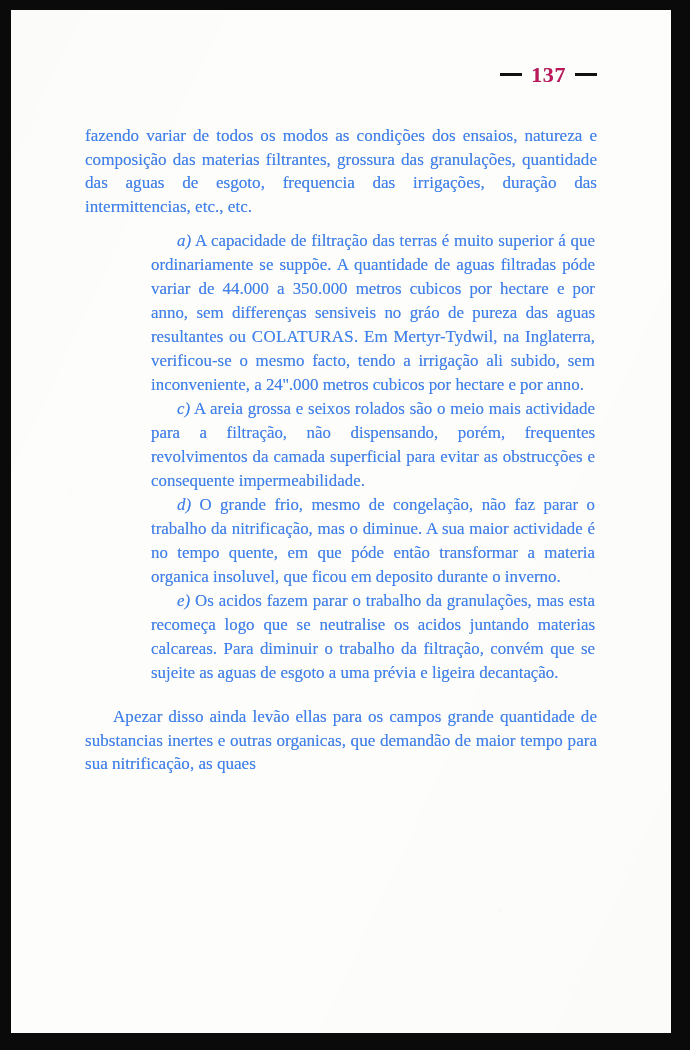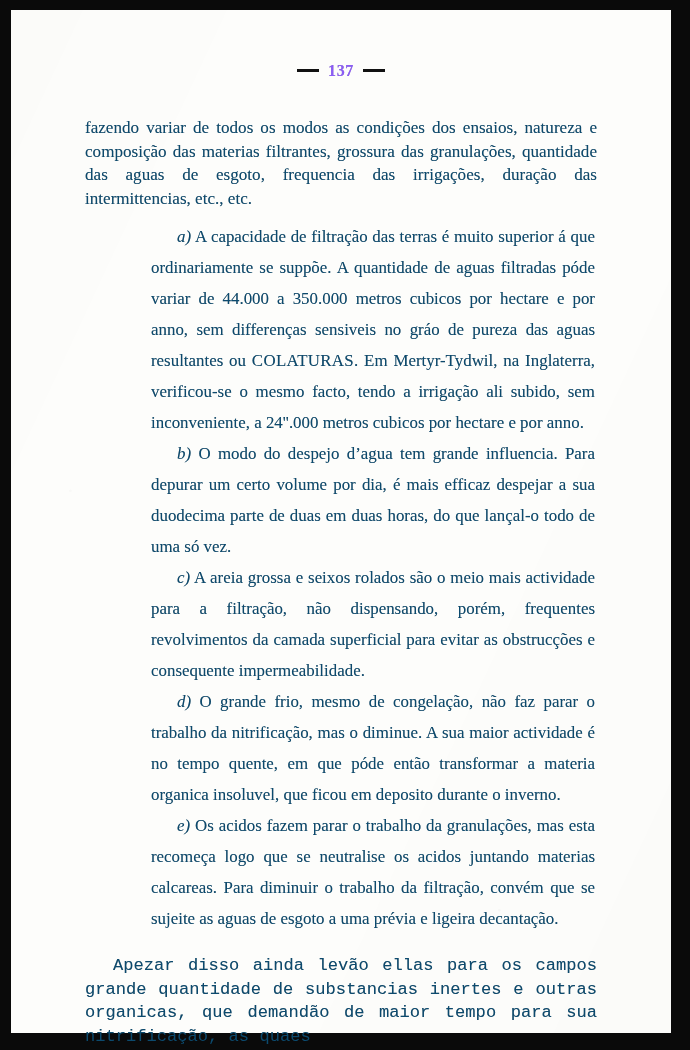--- a/index.html
+++ b/index.html
@@ -47,26 +47,26 @@
   
   .text-column {
     position: absolute;
     left: 74px;
     top: 52px;
     width: 512px;
     color: #131313;
   }
 
   .folio {
-    text-align: center;
-    font-size: 16px;
+    text-align: right;
+    font-size: 22px;
     font-weight: bold;
     letter-spacing: 0.6px;
     margin: 0 0 36px 0;
-    color: #8b5cf6;
+    color: #be185d;
   }
   .folio .rule {
     display: inline-block;
     vertical-align: 0.26em;
     width: 22px;
     height: 3px;
     background: #111111;
   }
   .folio .num {
     display: inline-block;
@@ -74,53 +74,52 @@
   }
 
   p.body {
     margin: 0;
     font-size: 17.1px;
     line-height: 23.7px;
     text-align: justify;
     text-justify: inter-word;
     -webkit-hyphens: none;
     hyphens: none;
-    color: #0c4a6e;
+    color: #3b82f6;
   }
 
   p.flush   { text-indent: 0; }
   p.indent  { text-indent: 28px; }
 
   
   .inset-block {
     margin: 10px 0 0 0;
     padding-left: 66px;
     padding-right: 2px;
   }
   .inset-block p.body {
     text-indent: 26px;
     font-size: 16.9px;
-    line-height: 31px;
+    line-height: 24px;
   }
   .inset-block p.body + p.body { margin-top: 0; }
 
   .gap-before { margin-top: 11px; }
 
   .item-letter {
     font-style: italic;
   }
 
   .smallcaps {
     font-variant: small-caps;
     letter-spacing: 0.3px;
   }
 
   .closing-block {
     margin-top: 20px;
-    font-family: Liberation Mono, monospace;
   }
 
   
   .text-column {
     text-rendering: optimizeLegibility;
     text-shadow: 0 0 0.35px rgba(0,0,0,0.30);
   }
 </style>
 </head>
 <body>
@@ -135,21 +134,20 @@
         <span class="rule"></span><span class="num">137</span><span class="rule"></span>
       </div>
 
       <p class="body flush">fazendo variar de todos os modos as condições dos ensaios, natureza e composição das materias filtrantes, grossura das granulações, quantidade das aguas de esgoto, frequencia das irrigações, duração das intermittencias, etc., etc.</p>
 
 
       <div class="inset-block">
 
         <p class="body gap-before"><span class="item-letter">a)</span><span> A capacidade de filtração das terras é muito superior á que ordinariamente se suppõe. A quantidade de aguas filtradas póde variar de 44.000 a 350.000 metros cubicos por hectare e por anno, sem differenças sensiveis no gráo de pureza das aguas resultantes ou </span><span class="smallcaps">COLATURAS</span><span>. Em Mertyr-Tydwil, na Inglaterra, verificou-se o mesmo facto, tendo a irrigação ali subido, sem inconveniente, a 24''.000 metros cubicos por hectare e por anno.</span></p>
 
-        <p class="body"><span class="item-letter">b)</span><span> O modo do despejo d’agua tem grande influencia. Para depurar um certo volume por dia, é mais efficaz despejar a sua duodecima parte de duas em duas horas, do que lançal-o todo de uma só vez.</span></p>
 
         <p class="body"><span class="item-letter">c)</span><span> A areia grossa e seixos rolados são o meio mais actividade para a filtração, não dispensando, porém, frequentes revolvimentos da camada superficial para evitar as obstrucções e consequente impermeabilidade.</span></p>
 
         <p class="body"><span class="item-letter">d)</span><span> O grande frio, mesmo de congelação, não faz parar o trabalho da nitrificação, mas o diminue. A sua maior actividade é no tempo quente, em que póde então transformar a materia organica insoluvel, que ficou em deposito durante o inverno.</span></p>
 
         <p class="body"><span class="item-letter">e)</span><span> Os acidos fazem parar o trabalho da granulações, mas esta recomeça logo que se neutralise os acidos juntando materias calcareas. Para diminuir o trabalho da filtração, convém que se sujeite as aguas de esgoto a uma prévia e ligeira decantação.</span></p>
 
       </div>
 
       <div class="closing-block">

